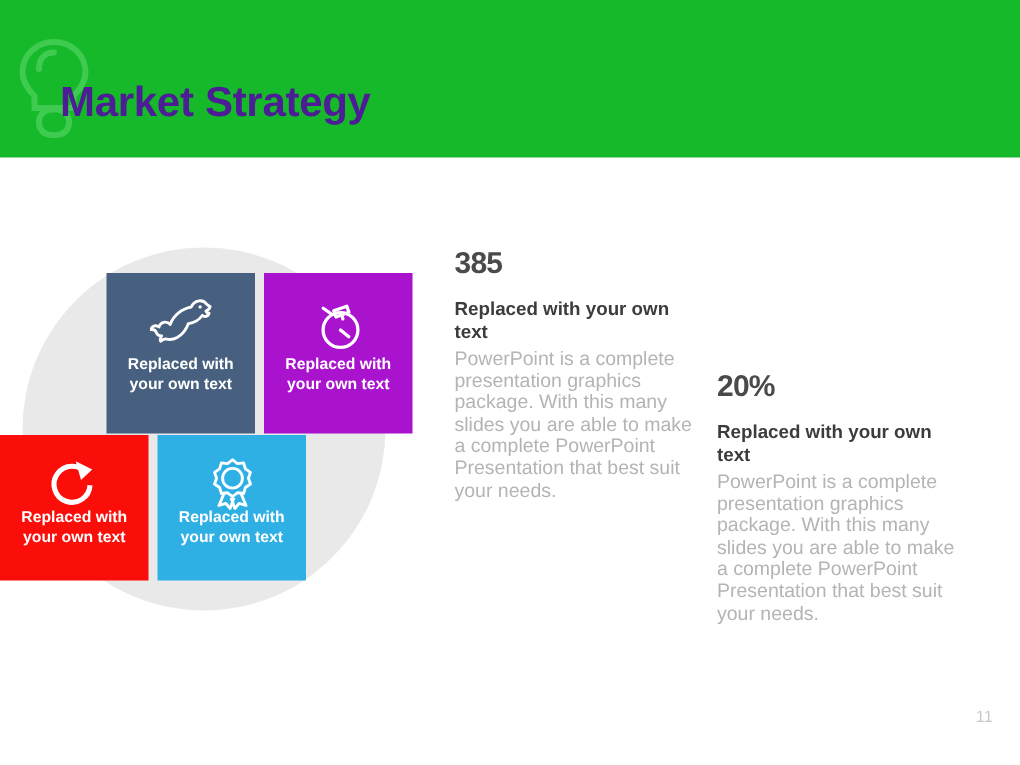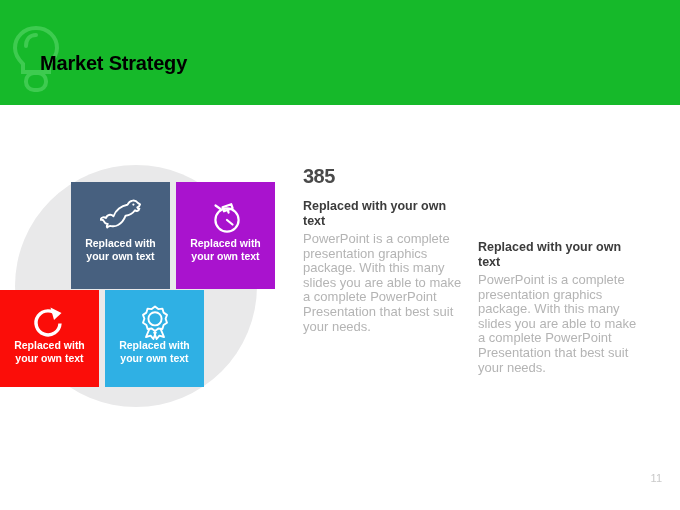--- a/index.html
+++ b/index.html
@@ -25,23 +25,23 @@
   }
   .header-bulb {
     position: absolute;
     left: 8px; top: 22px;
     width: 56px; height: 72px;
     opacity: 1;
   }
   .header-title {
     position: absolute;
     left: 40px; top: 52px;
-    font-size: 20px;
-    font-weight: bold;
-    color: #000000;
+    font-size: 28px;
+    font-weight: bold;
+    color: #4c1d95;
     letter-spacing: -0.2px;
     white-space: nowrap;
   }
 
   
   .bg-circle {
     position: absolute;
     left: 15px; top: 165px;
     width: 242px; height: 242px;
     border-radius: 50%;
@@ -194,17 +194,18 @@
 
 </div>
 
 <div class="block block-1">
   <div class="block-number">385</div>
   <div class="block-subhead">Replaced with your own text</div>
   <div class="block-body">PowerPoint is a complete presentation graphics package. With this many slides you are able to make a complete PowerPoint Presentation that best suit your needs.</div>
 </div>
 
 <div class="block block-2">
+  <div class="block-number">20%</div>
   <div class="block-subhead">Replaced with your own text</div>
   <div class="block-body">PowerPoint is a complete presentation graphics package. With this many slides you are able to make a complete PowerPoint Presentation that best suit your needs.</div>
 </div>
 
 <div class="page-number">11</div>
 
 </body></html>

